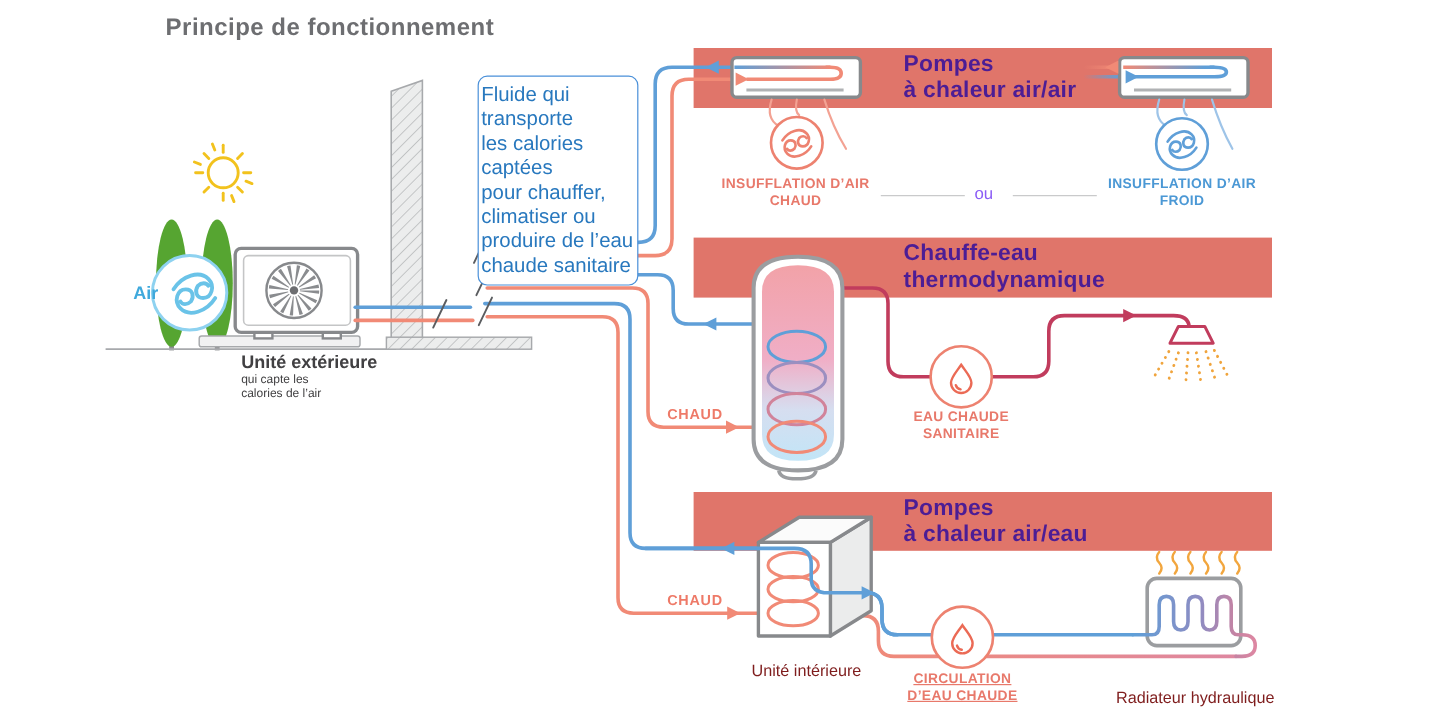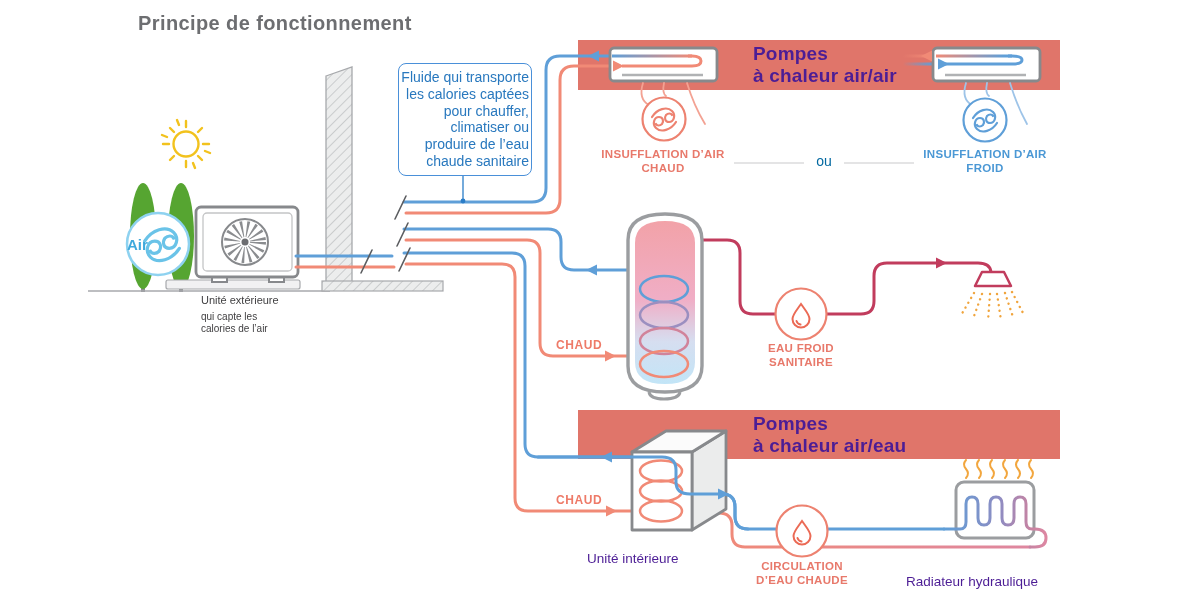--- a/index.html
+++ b/index.html
@@ -10,38 +10,42 @@
   #scene{position:absolute;left:0;top:0;z-index:2;}
   .banner{position:absolute;left:578px;width:482px;height:50px;background:#e0756a;z-index:1;}
   .banner-title{position:absolute;left:175px;top:3px;color:#4c1d95;font-size:19px;font-weight:bold;
                 line-height:1.16;letter-spacing:.2px;white-space:pre-line;}
   .lbl{position:absolute;z-index:3;}
   .caps-salmon{color:#e8796b;font-size:11.5px;font-weight:bold;letter-spacing:.3px;
                text-align:center;line-height:1.18;white-space:pre-line;}
   .caps-blue{color:#4b98d5;font-size:11.5px;font-weight:bold;letter-spacing:.3px;
              text-align:center;line-height:1.18;white-space:pre-line;}
   .chaud{color:#ee7a68;font-size:12px;font-weight:bold;letter-spacing:.6px;}
-  .dark{color:#4c1d95;font-size:13.5px;}
-  .ou{color:#0369a1;font-size:14px;text-align:center;}
+  .dark{color:#7f1d1d;font-size:13.5px;text-align:center;}
+  .ou{color:#8b5cf6;font-size:14px;text-align:left;}
   #page-title{left:138px;top:12px;color:#6d6e71;font-size:20px;font-weight:bold;letter-spacing:.4px;}
   #callout{left:398px;top:63px;width:128px;border:1.5px solid #4a90d9;border-radius:8px;
-           background:#fff;color:#2878be;font-size:14px;line-height:1.2;text-align:right;
+           background:#fff;color:#2878be;font-size:17px;line-height:1.2;text-align:left;
            padding:5px 2px;z-index:3;}
-  #air-lbl{left:111px;top:236px;color:#3fa9dc;font-size:15px;font-weight:bold;z-index:3;margin-left:16px;}
-  #ext-cap-b{left:201px;top:294px;color:#414042;font-size:11px;font-weight:normal;z-index:3;}
+  #air-lbl{left:111px;top:236px;color:#3fa9dc;font-size:15px;font-weight:bold;z-index:3;}
+  #ext-cap-b{left:201px;top:294px;color:#414042;font-size:15px;font-weight:bold;z-index:3;}
   #ext-cap-r{left:201px;top:311px;color:#414042;font-size:10px;line-height:1.2;z-index:3;}
 </style>
 </head>
 <body>
 
 <div id="stage">
 
   <div class="banner" style="top:40px;">
     <div class="banner-title">Pompes
 à chaleur air/air</div>
+  </div>
+  <div class="banner" style="top:198px;">
+    <div class="banner-title">Chauffe-eau
+thermodynamique</div>
   </div>
   <div class="banner" style="top:410px;height:49px;">
     <div class="banner-title">Pompes
 à chaleur air/eau</div>
   </div>
 
   <svg id="scene" width="1200" height="600" viewBox="0 0 1200 600">
     <defs>
       <pattern id="hatch" width="7" height="7" patternUnits="userSpaceOnUse" patternTransform="rotate(45)">
         <rect width="7" height="7" fill="#eceded"></rect>
@@ -281,22 +285,22 @@
   <div class="abs lbl ml" id="ext-cap-r">qui capte les
 calories de l’air</div>
 
   <div class="abs lbl caps-salmon" style="left:578px;top:148px;width:170px;">INSUFFLATION D’AIR
 CHAUD</div>
   <div class="abs lbl ou" style="left:812px;top:153px;width:24px;">ou</div>
   <div class="abs lbl caps-blue" style="left:900px;top:148px;width:170px;">INSUFFLATION D’AIR
 FROID</div>
 
   <div class="abs lbl chaud" style="left:556px;top:338px;">CHAUD</div>
-  <div class="abs lbl caps-salmon" style="left:716px;top:342px;width:170px;">EAU FROID
+  <div class="abs lbl caps-salmon" style="left:716px;top:342px;width:170px;">EAU CHAUDE
 SANITAIRE</div>
 
   <div class="abs lbl chaud" style="left:556px;top:493px;">CHAUD</div>
-  <div class="abs lbl caps-salmon" style="left:717px;top:560px;width:170px;">CIRCULATION
+  <div class="abs lbl caps-salmon" style="left:717px;top:560px;width:170px;text-decoration:underline;">CIRCULATION
 D’EAU CHAUDE</div>
   <div class="abs lbl dark" style="left:587px;top:551px;width:170px;">Unité intérieure</div>
   <div class="abs lbl dark" style="left:906px;top:574px;width:180px;">Radiateur hydraulique</div>
 
 </div>
 
 </body></html>

